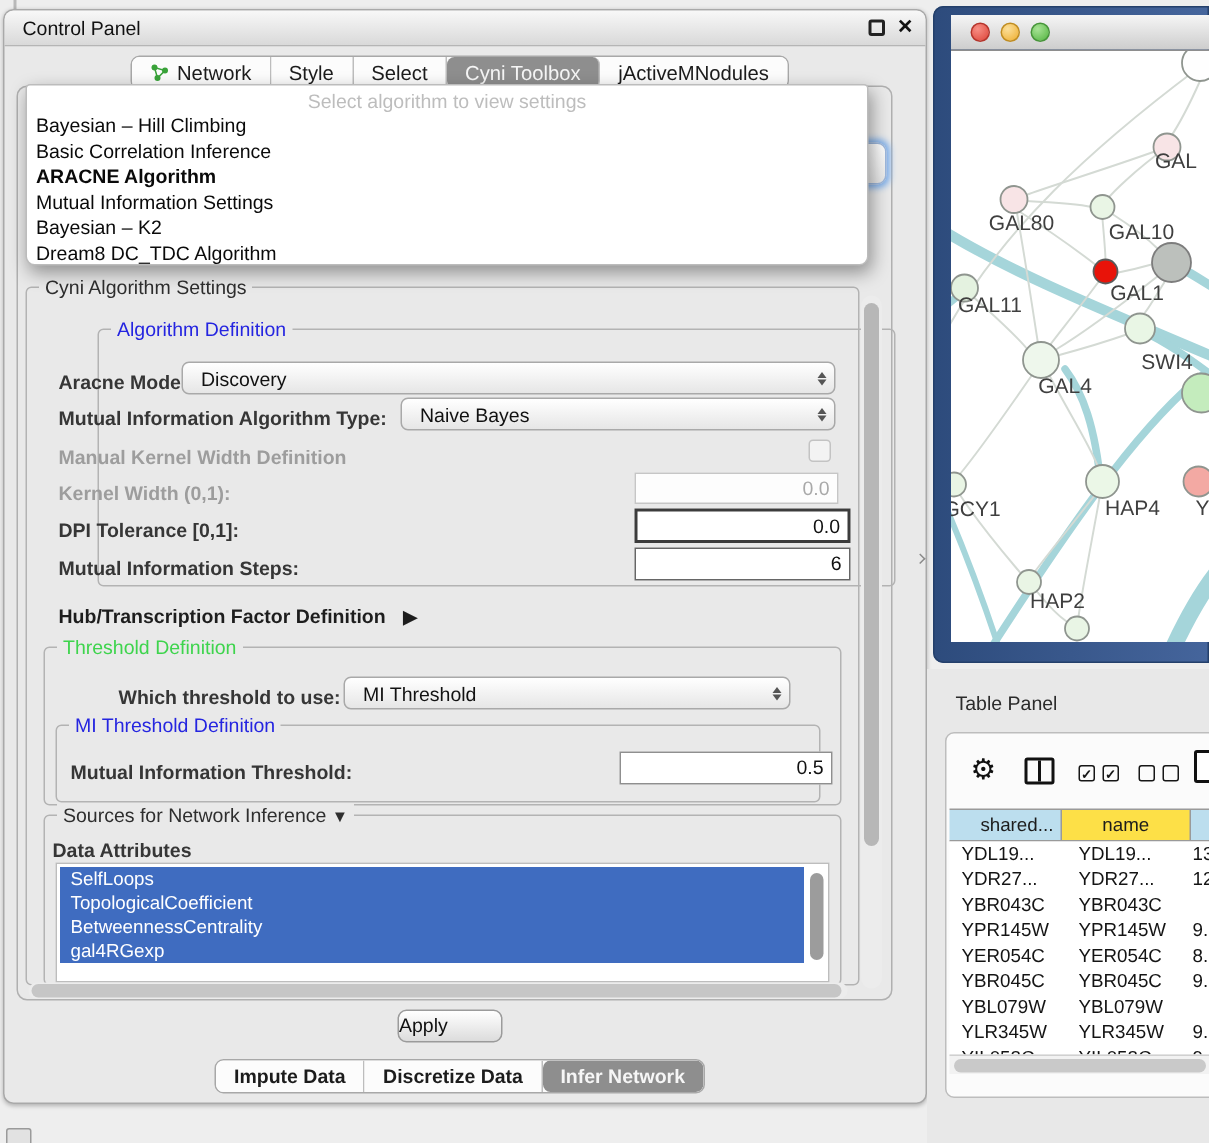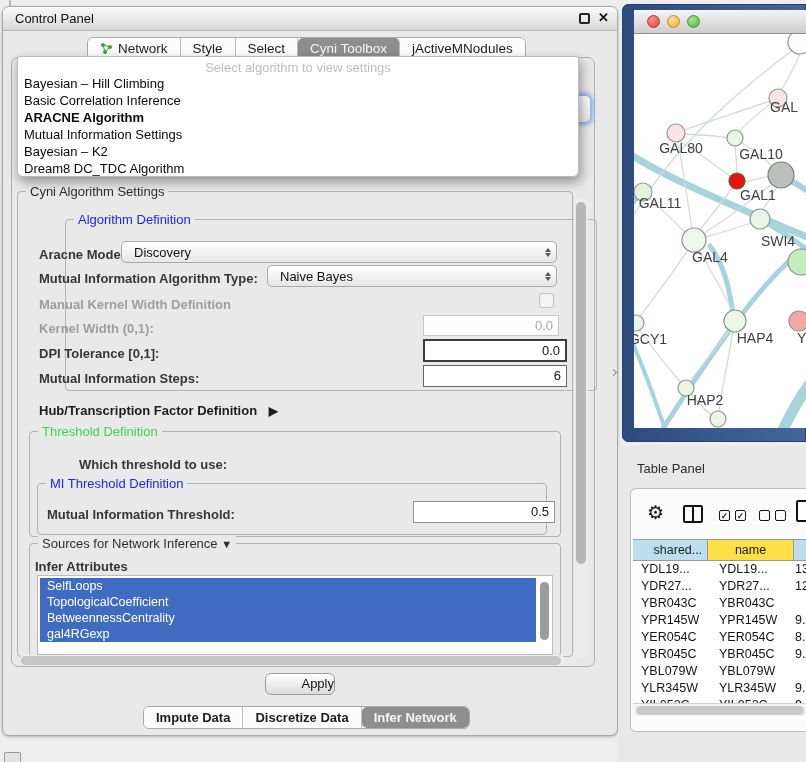--- a/index.html
+++ b/index.html
@@ -67,21 +67,21 @@
   .attr-item{background:#3f6cc0;color:#fff;font-size:12.5px;line-height:16px;padding-left:7px;white-space:nowrap;}
   #attr-thumb{right:3px;top:6px;width:9px;height:58px;background:#9c9c9c;border-radius:5px;}
 
   
   #v-scroll{left:571px;top:190px;width:14px;height:462px;background:#ececec;border-radius:7px;}
   #v-thumb{left:2px;top:5px;width:10px;height:362px;background:#b7b7b7;border-radius:6px;}
   #h-scroll{left:16px;top:648px;width:546px;height:11px;background:#ececec;border-radius:6px;}
   #h-thumb{left:2px;top:1px;width:540px;height:9px;background:#c6c6c6;border-radius:5px;}
 
   #apply-btn{left:262px;top:666px;width:70px;height:22px;background:linear-gradient(#ffffff,#dcdcdc);
-    border:1px solid #9b9b9b;border-radius:6px;text-align:right;font-size:13px;color:#111;line-height:20px;}
+    border:1px solid #9b9b9b;border-radius:6px;text-align:left;font-size:13px;color:#111;line-height:20px;}
 
   #bottom-tabs{left:140px;top:699px;height:23px;display:flex;background:#fcfcfc;border:1px solid #a8a8a8;border-radius:6px;overflow:hidden;}
   #bottom-tabs .seg{font-weight:bold;font-size:13px;}
 
   
   #net-frame{left:622px;top:4px;width:184px;height:438px;background:linear-gradient(90deg,#2d4b7c,#45659c);
     border-radius:7px 0 0 7px;box-shadow:inset 0 0 0 1px #24406b;}
   #net-titlebar{left:12px;top:6px;width:172px;height:24px;background:linear-gradient(#f5f5f5,#cdcdcd);border-bottom:1px solid #8e8e8e;}
   .light{position:absolute;top:5px;width:13px;height:13px;border-radius:50%;}
   #light-red{left:13px;background:radial-gradient(circle at 35% 30%,#f78f85,#dd4338);border:1px solid #b5352c;}
@@ -206,33 +206,40 @@
 
     <div class="lbl plain" style="left:36px;top:396px;font-weight:bold;">
       <span>Hub/Transcription Factor Definition</span>
       <span style="margin-left:8px;font-size:12px;">▶</span>
     </div>
 
     <div class="abs grp" style="left:26px;top:424px;width:532px;height:106px;">
       <span class="gtitle green">Threshold Definition</span>
     </div>
     <div class="lbl" style="left:76px;top:450px;">Which threshold to use:</div>
+    <div class="combo" style="left:226px;top:444px;width:298px;">
+      <span class="cv">MI Threshold</span>
+      <span class="stepper">
+          <i class="up"></i>
+          <i class="dn"></i>
+        </span>
+    </div>
     <div class="abs grp" style="left:34px;top:476px;width:510px;height:52px;">
       <span class="gtitle blue">MI Threshold Definition</span>
     </div>
     <div class="lbl" style="left:44px;top:500px;">Mutual Information Threshold:</div>
     <div class="field" style="left:410px;top:494px;width:142px;height:22px;">0.5</div>
 
     <div class="abs grp" style="left:26px;top:536px;width:532px;height:114px;">
       <span class="gtitle">
         <span>Sources for Network Inference</span>
         <span style="font-size:11px;">▼</span>
       </span>
     </div>
-    <div class="lbl" style="left:32px;top:552px;">Infer Attributes</div>
+    <div class="lbl" style="left:32px;top:552px;">Data Attributes</div>
     <div class="abs" id="attr-list">
 
     <div class="attr-item">SelfLoops</div>
         <div class="attr-item">TopologicalCoefficient</div>
         <div class="attr-item">BetweennessCentrality</div>
         <div class="attr-item">gal4RGexp</div>
         <div class="abs" id="attr-thumb"></div>
       </div>
 
     <div class="abs" id="v-scroll">

